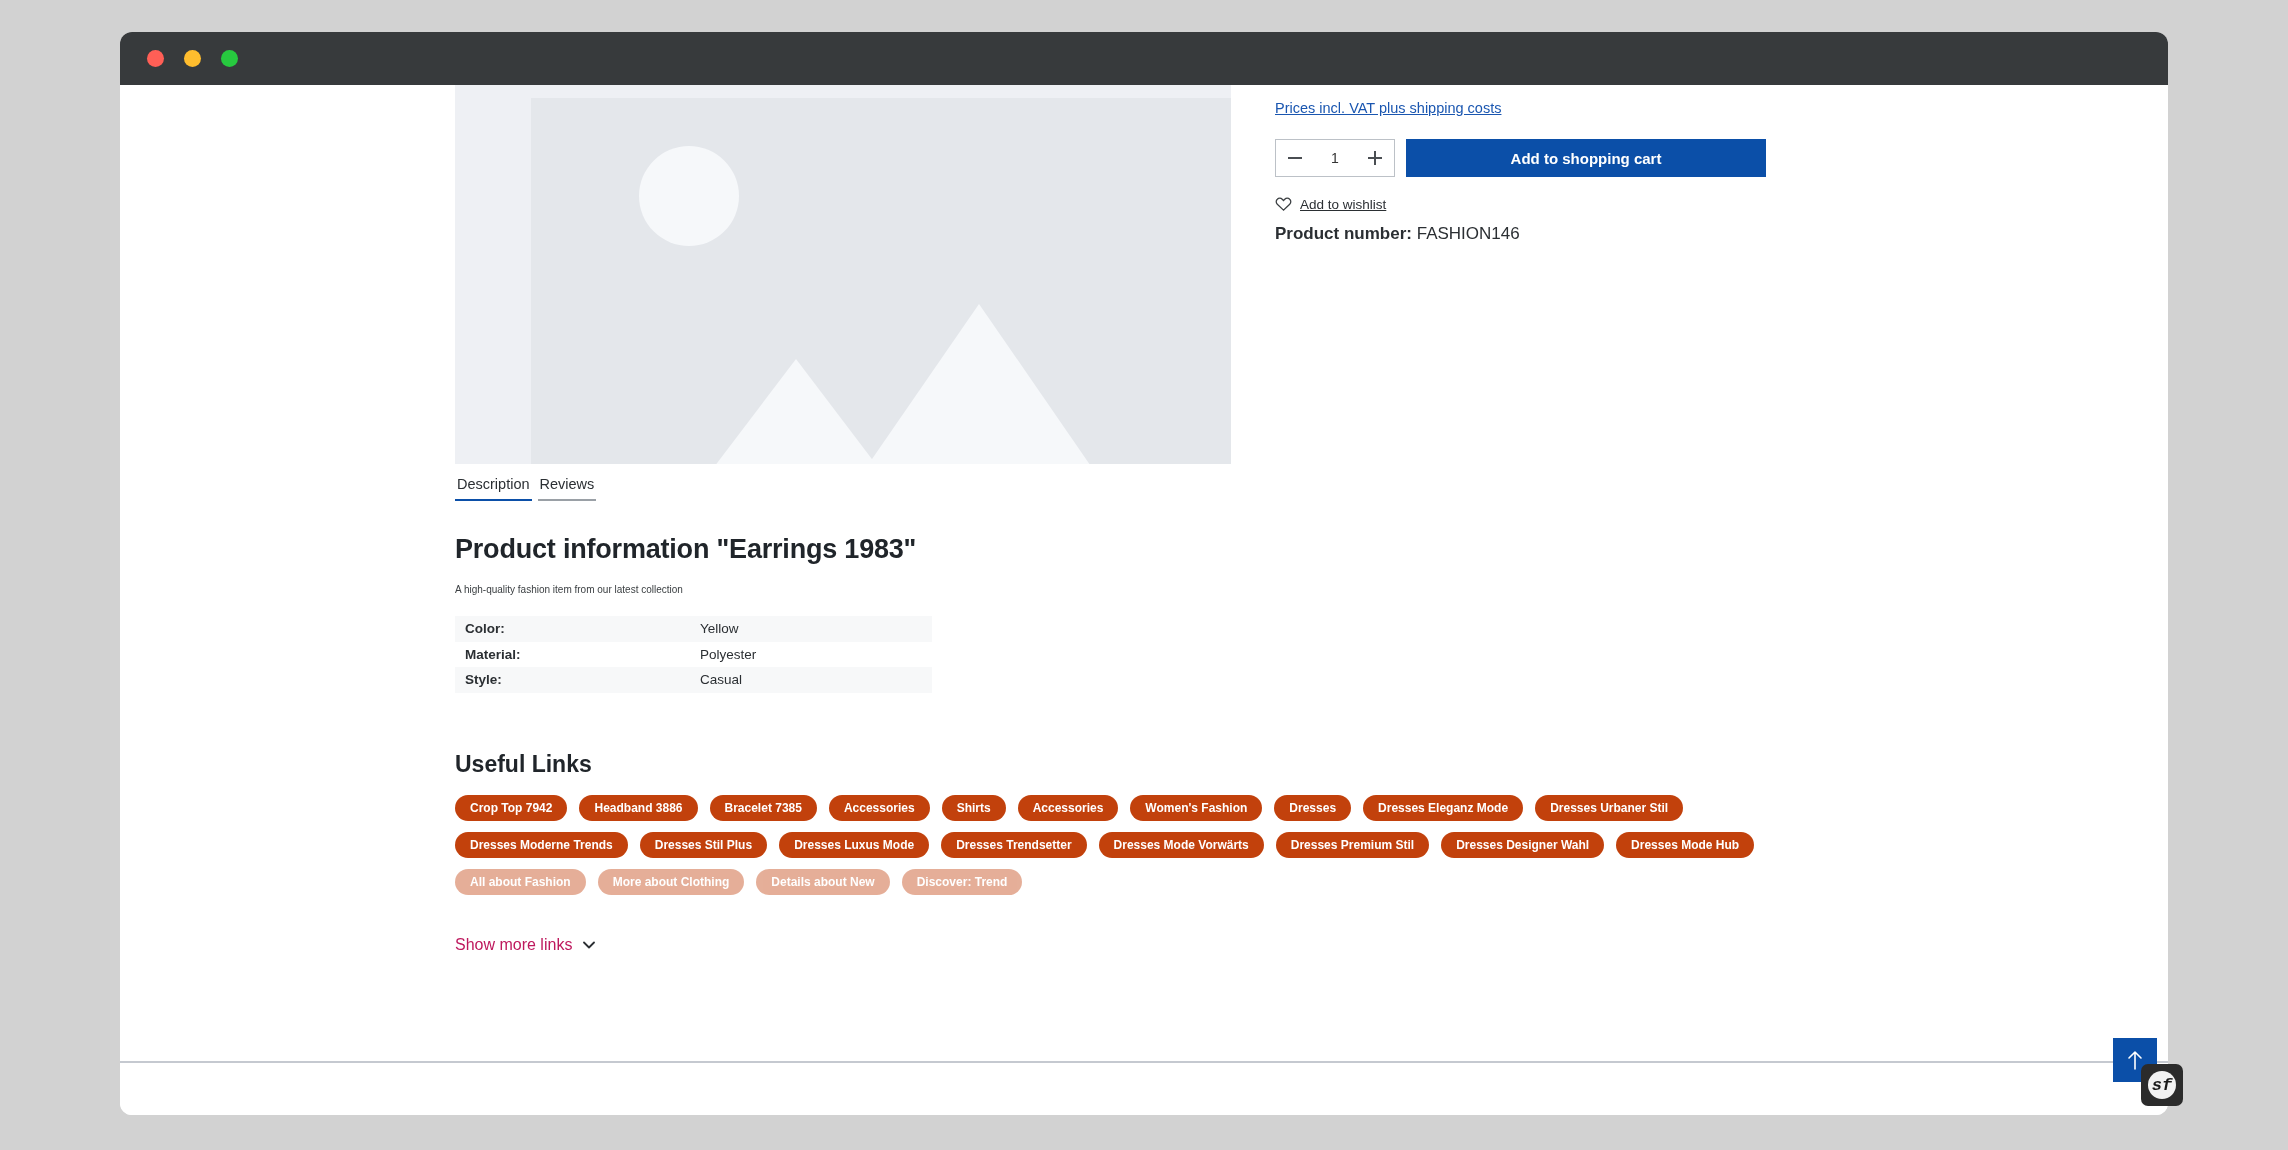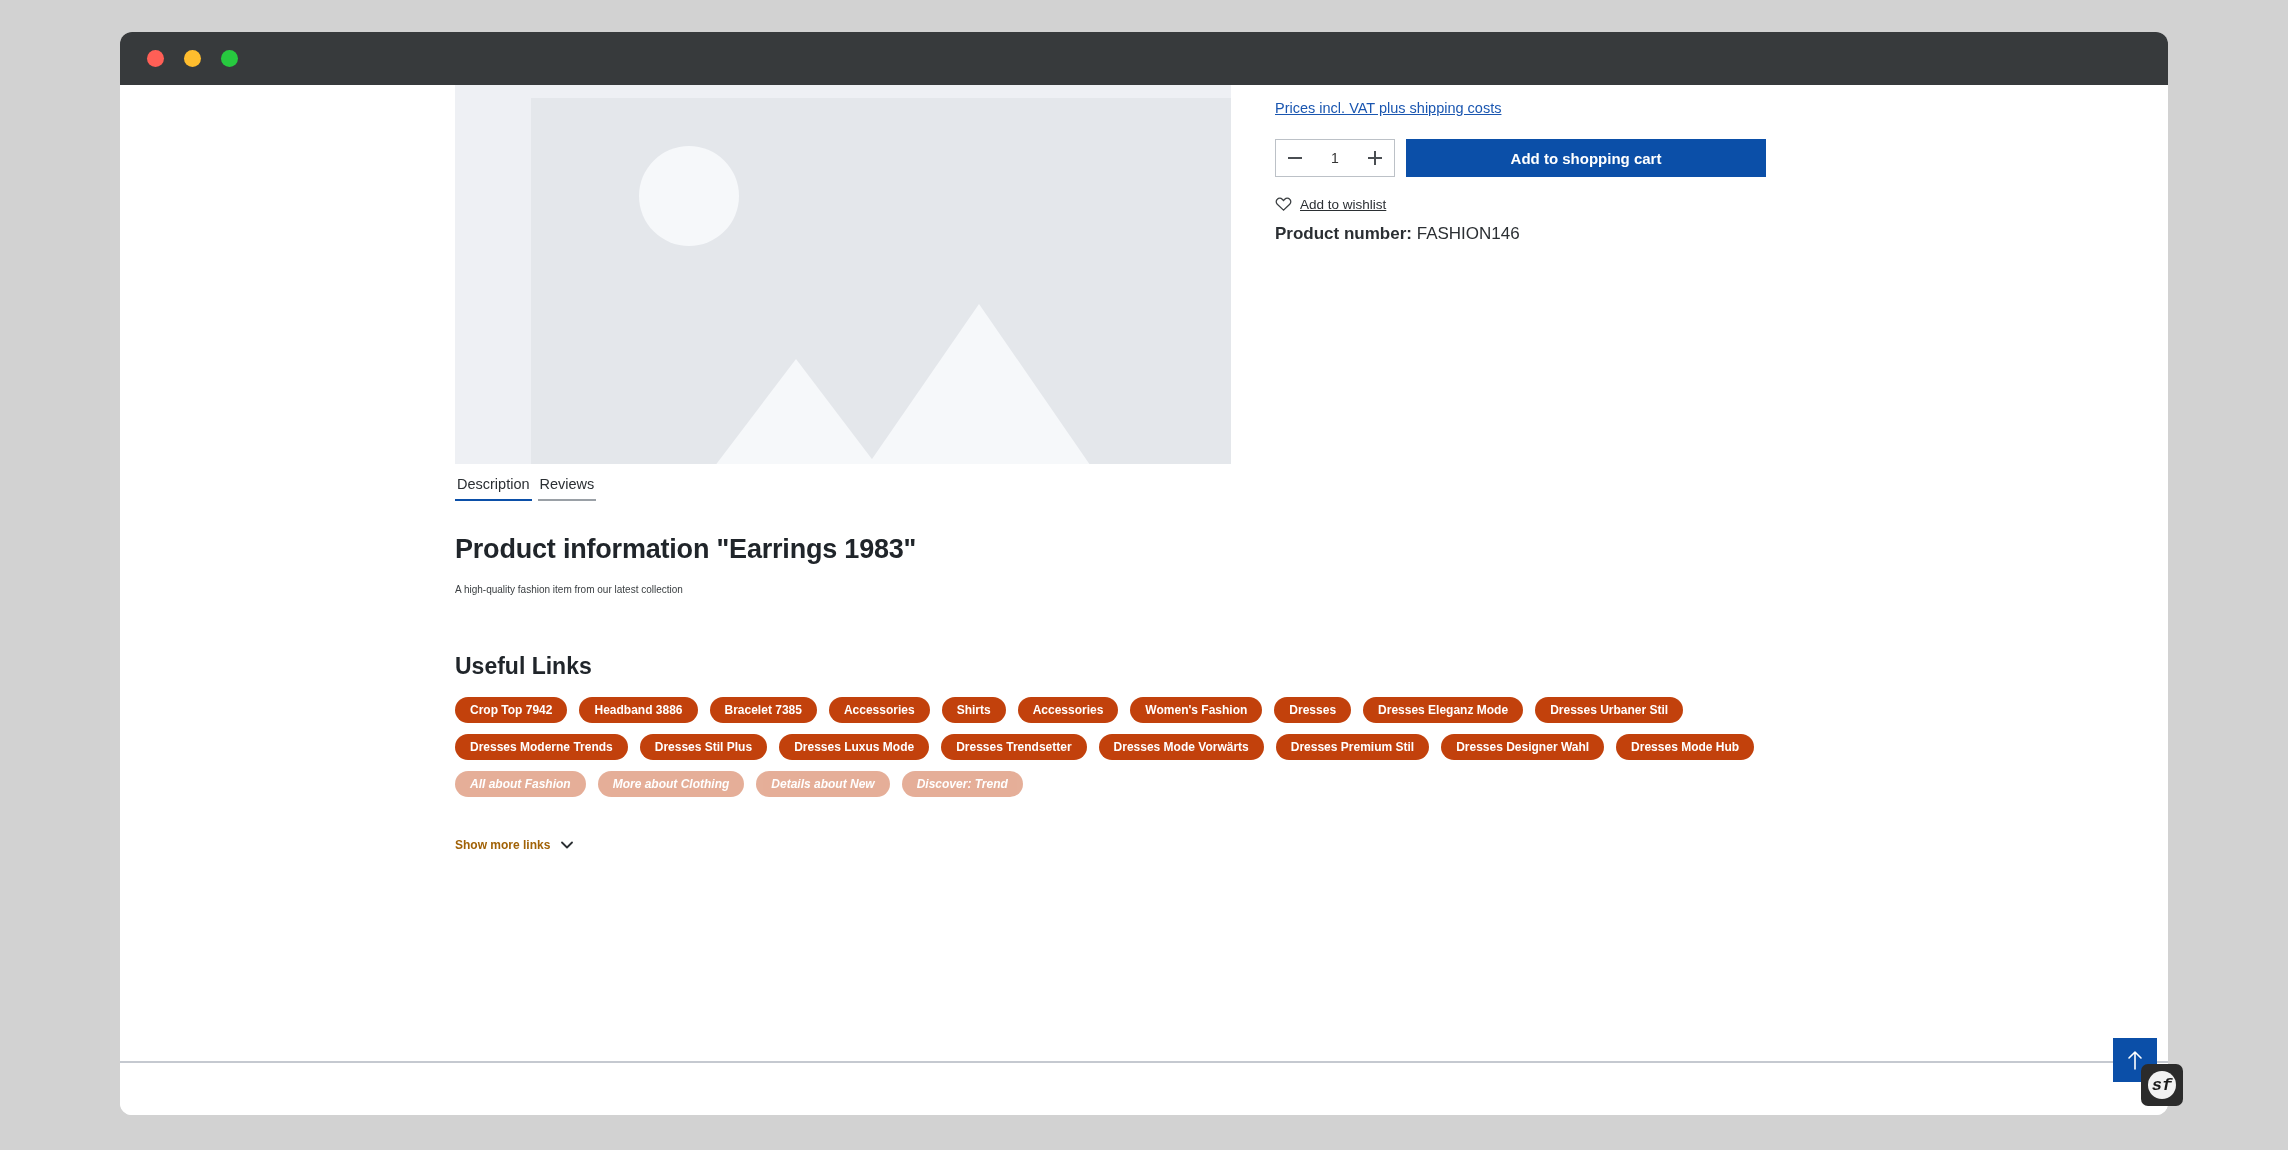--- a/index.html
+++ b/index.html
@@ -284,33 +284,33 @@
     background: #c2410c;
     color: #ffffff;
     font-size: 12px;
     font-weight: bold;
     border-radius: 20px;
     padding: 7px 15px;
     white-space: nowrap;
     cursor: pointer;
     line-height: 1;
   }
-  .tag.faded { opacity: 0.42; font-style: italic; }
+  .tag.faded { opacity: 0.42; }
 
   .show-more {
     margin-top: 30px;
     display: inline-flex;
     align-items: center;
     gap: 11px;
     cursor: pointer;
   }
   .show-more-label {
-    font-size: 12px;
-    color: #a16207;
-    font-weight: bold;
+    font-size: 16px;
+    color: #be185d;
+    font-weight: normal;
   }
   .chev {
     width: 12px; height: 8px;
     display: block;
   }
 
   
   .footer-sep {
     position: absolute;
     left: 0; right: 0;
@@ -417,20 +417,36 @@
         <div class="lower">
 
           <div class="tabs">
             <div class="tab active">Description</div>
             <div class="tab">Reviews</div>
           </div>
 
           <h1 class="h-product">Product information "Earrings 1983"</h1>
           <p class="desc">A high-quality fashion item from our latest collection</p>
 
+          <table class="props">
+            <tbody>
+              <tr>
+                <td class="k">Color:</td>
+                <td>Yellow</td>
+              </tr>
+              <tr>
+                <td class="k">Material:</td>
+                <td>Polyester</td>
+              </tr>
+              <tr>
+                <td class="k">Style:</td>
+                <td>Casual</td>
+              </tr>
+            </tbody>
+          </table>
 
           <h2 class="h-links">Useful Links</h2>
 
           <div class="tag-rows" id="tag-rows">
               <div class="tag-row">
                 <span class="tag">Crop Top 7942</span>
                 <span class="tag">Headband 3886</span>
                 <span class="tag">Bracelet 7385</span>
                 <span class="tag">Accessories</span>
                 <span class="tag">Shirts</span>

